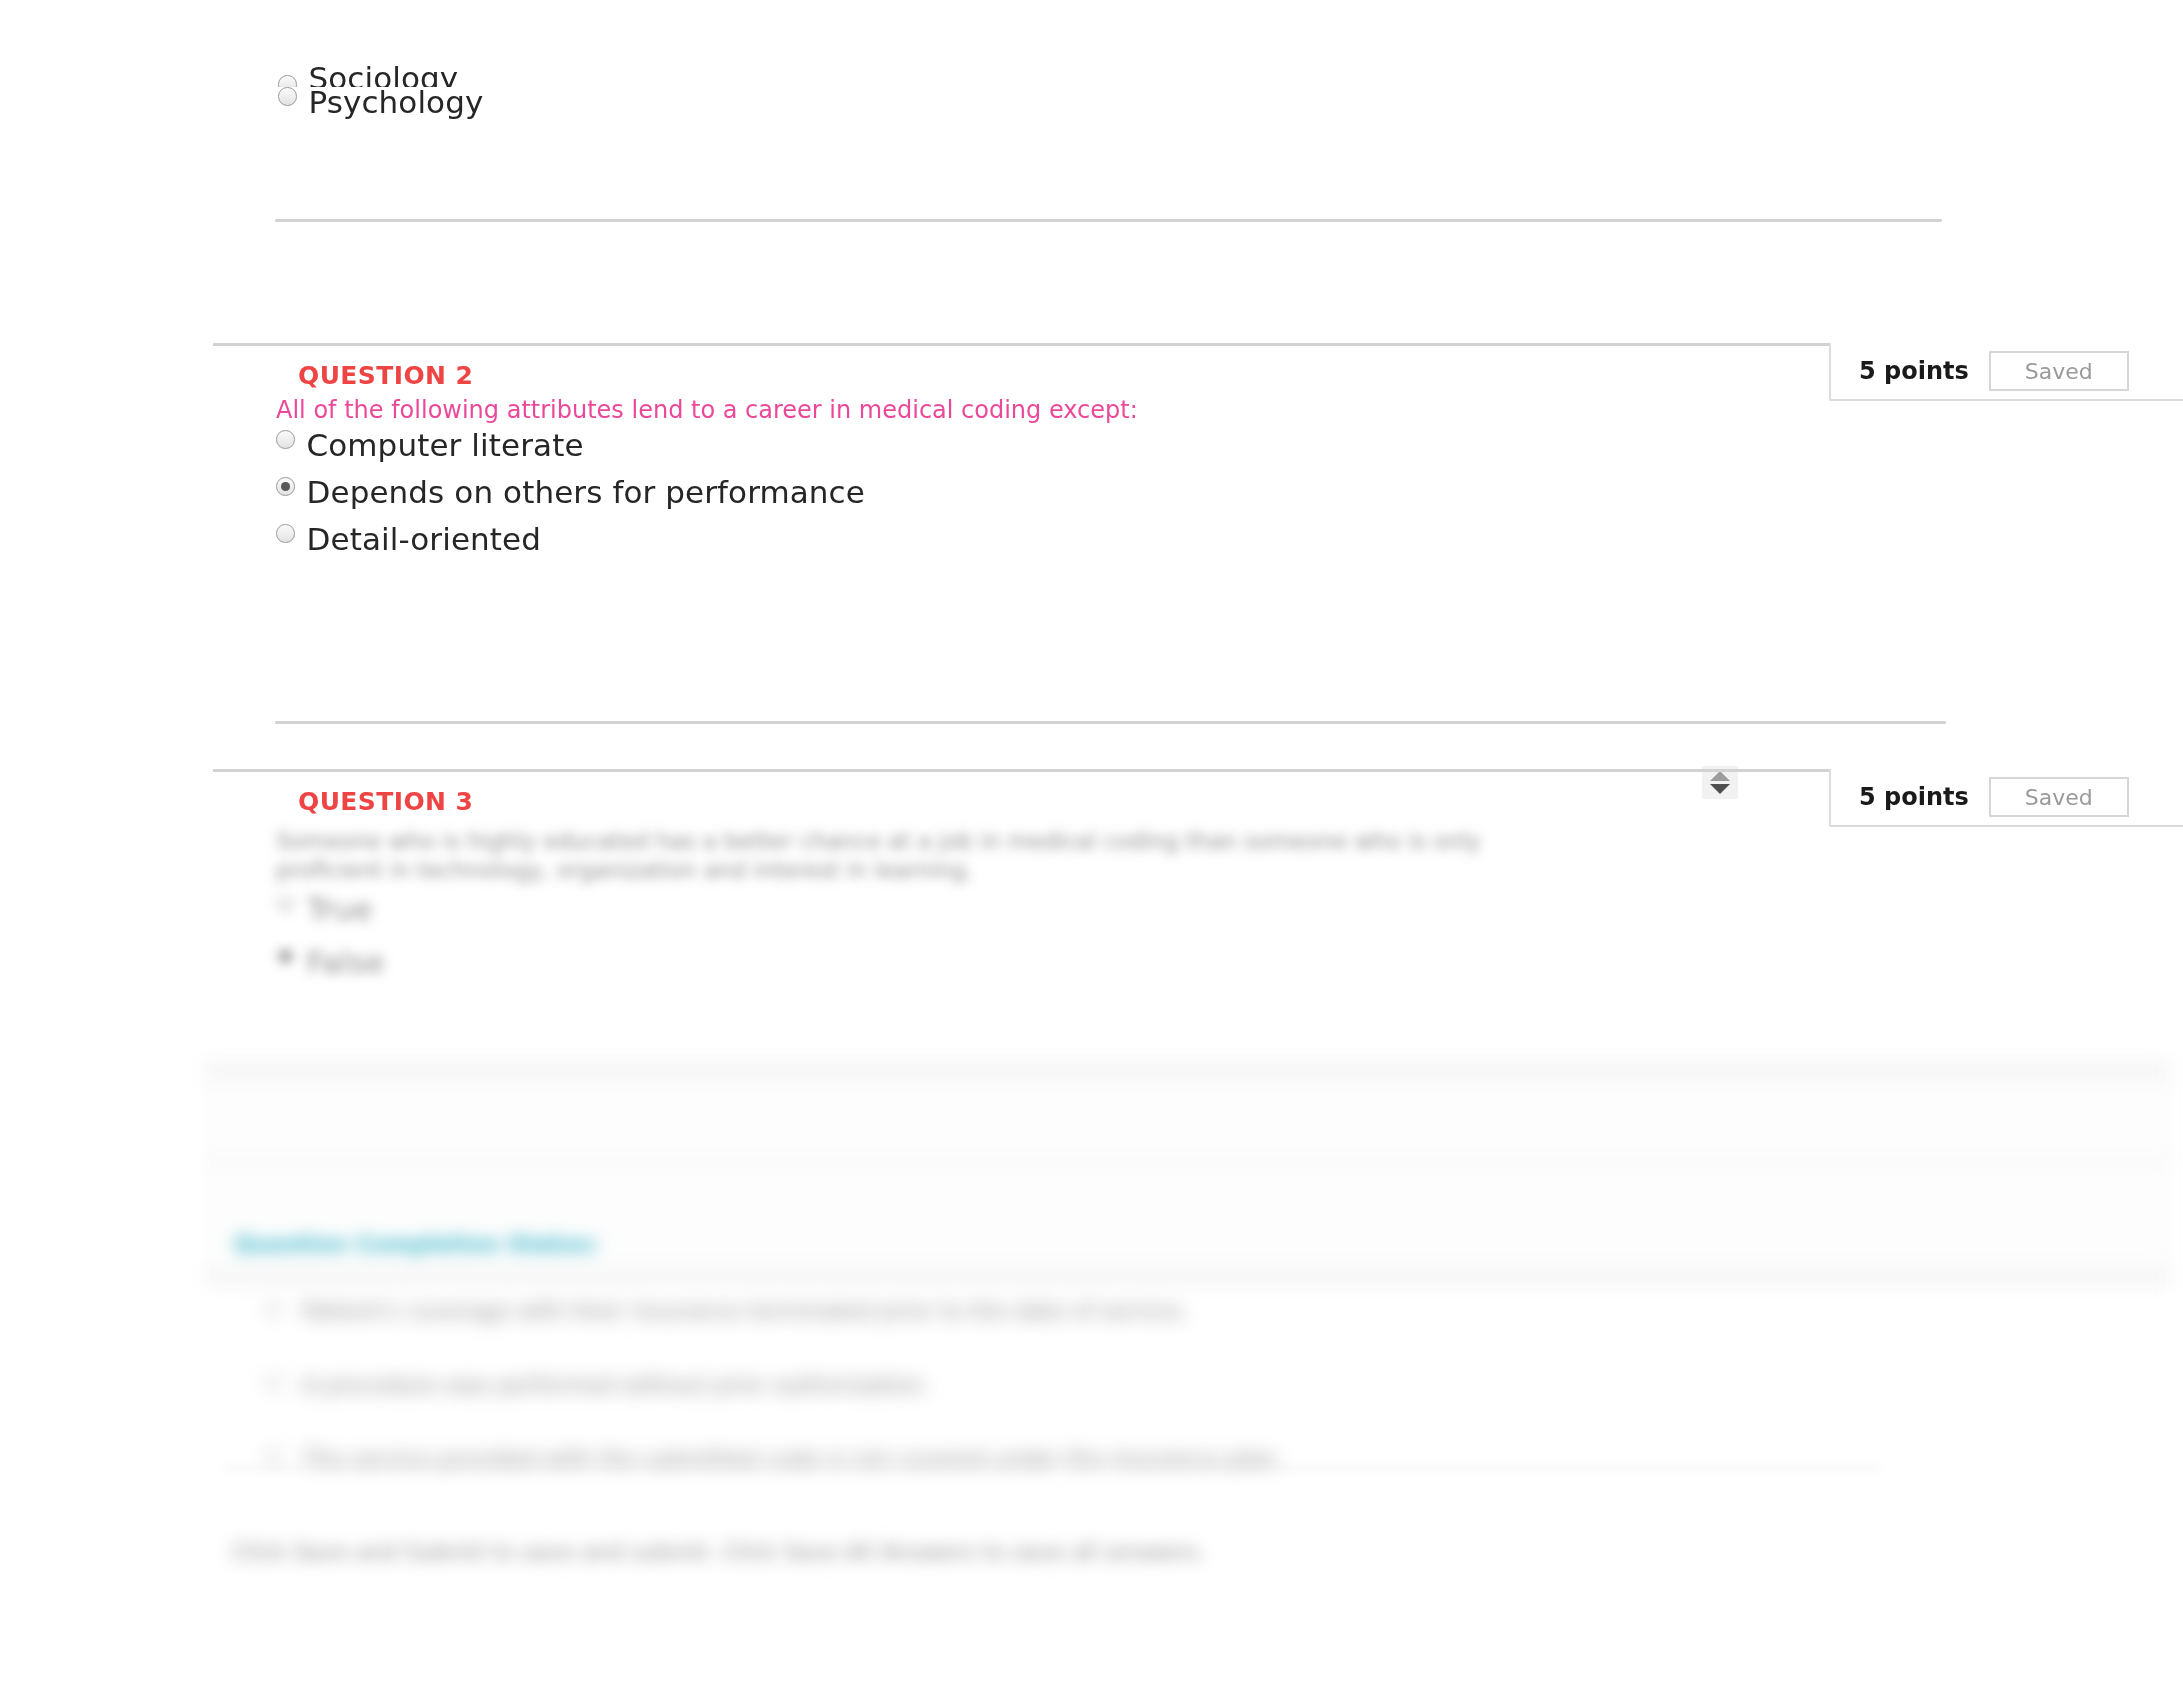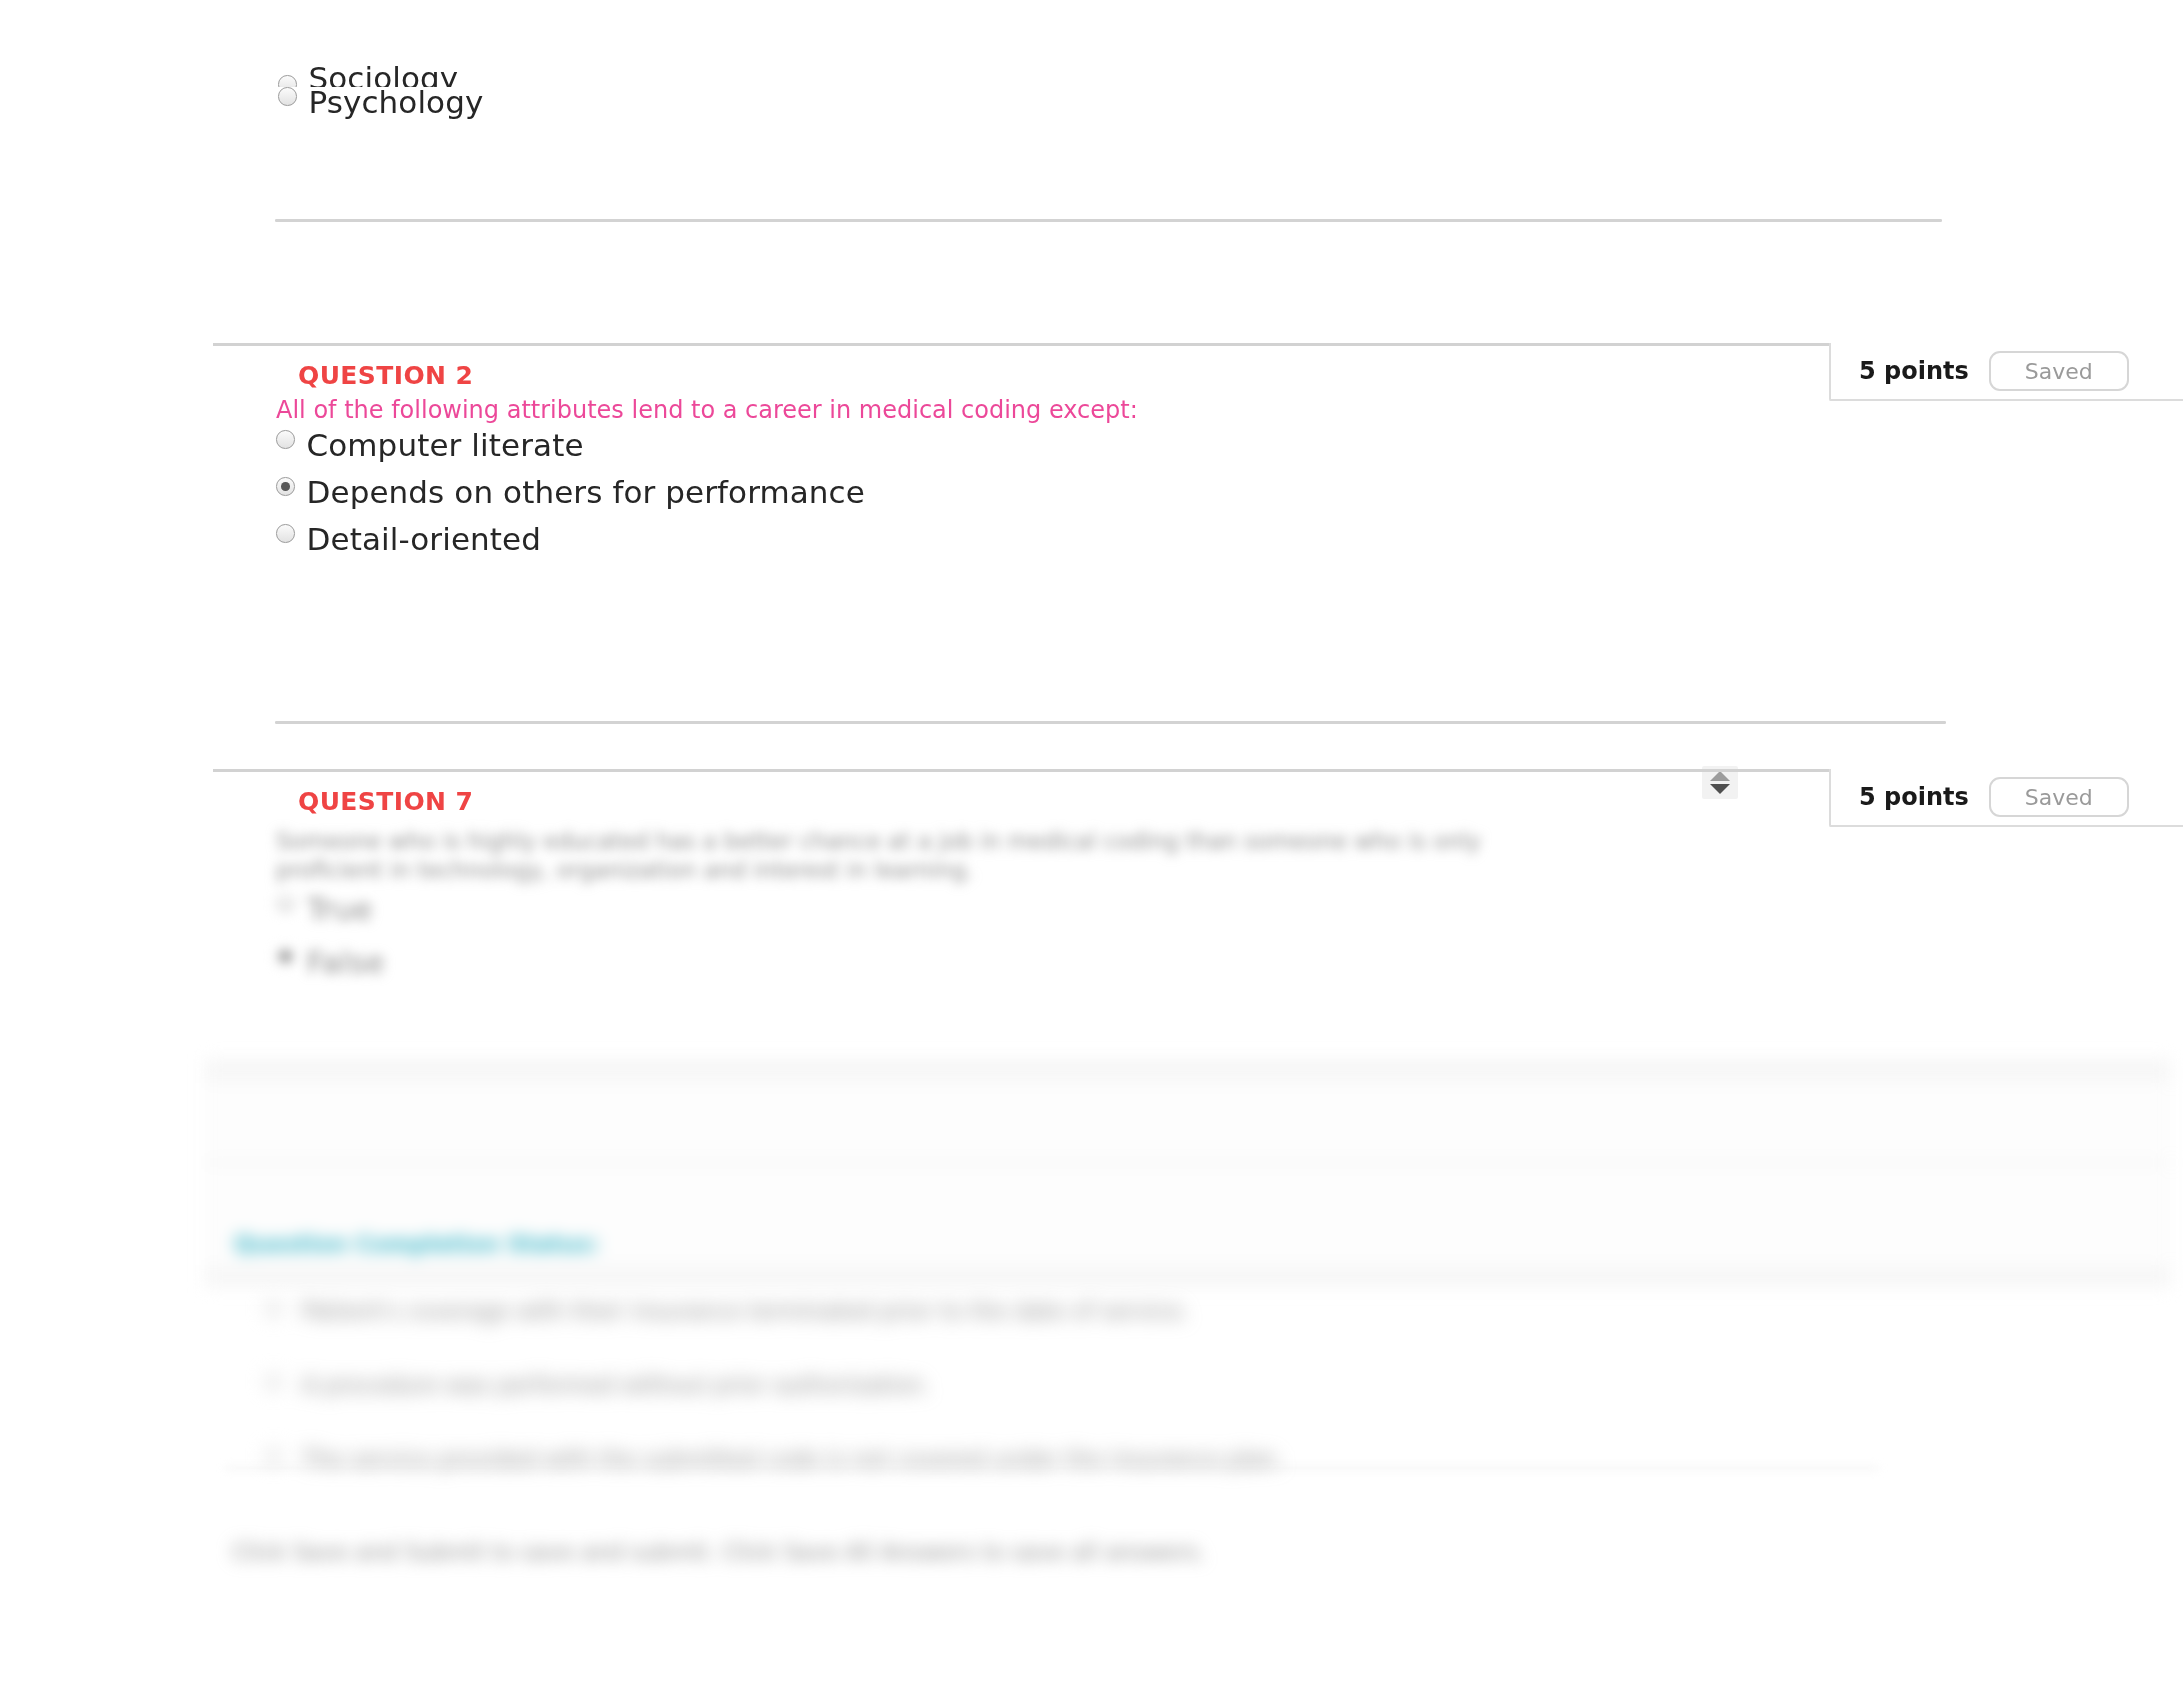--- a/index.html
+++ b/index.html
@@ -128,21 +128,21 @@
     font-size: 24px;
     font-weight: bold;
     color: #1a1a1a;
     white-space: nowrap;
   }
   .saved-button {
     margin-left: 20px;
     box-sizing: border-box;
     border: 2px solid #d6d6d6;
     background: #ffffff;
-    border-radius: 11px;
+    border-radius: 0;
     height: 40px;
     min-width: 140px;
     display: flex;
     align-items: center;
     justify-content: center;
     font-size: 22px;
     color: #9a9a9a;
     cursor: default;
   }
 
@@ -254,21 +254,21 @@
     <span class="tri-down"></span>
   </div>
 
   <div class="inner-rule abs" style="left:62px; top:378px; width:1671px;"></div>
 </div>
 
 <div class="q-block" id="q3-block" style="top:769px;">
 
   <div class="q-topborder"></div>
 
-  <div class="q-title" style="top:18px;">QUESTION 7</div>
+  <div class="q-title" style="top:18px;">QUESTION 3</div>
 
   <div class="points-panel" style="right:-213px; top:0px; width:357px;">
     <span class="points-label">5 points</span>
     <span class="saved-button">Saved</span>
   </div>
 
   <div class="q-body blur-9" style="top:58px; width:1323px;">
     <div class="obscured-text" style="width:1297px;">Someone who is highly educated has a better chance at a job in medical coding than someone who is only proficient in technology, organization and interest in learning.</div>
 
     <div class="q-options" style="margin-top:9.3px;">

